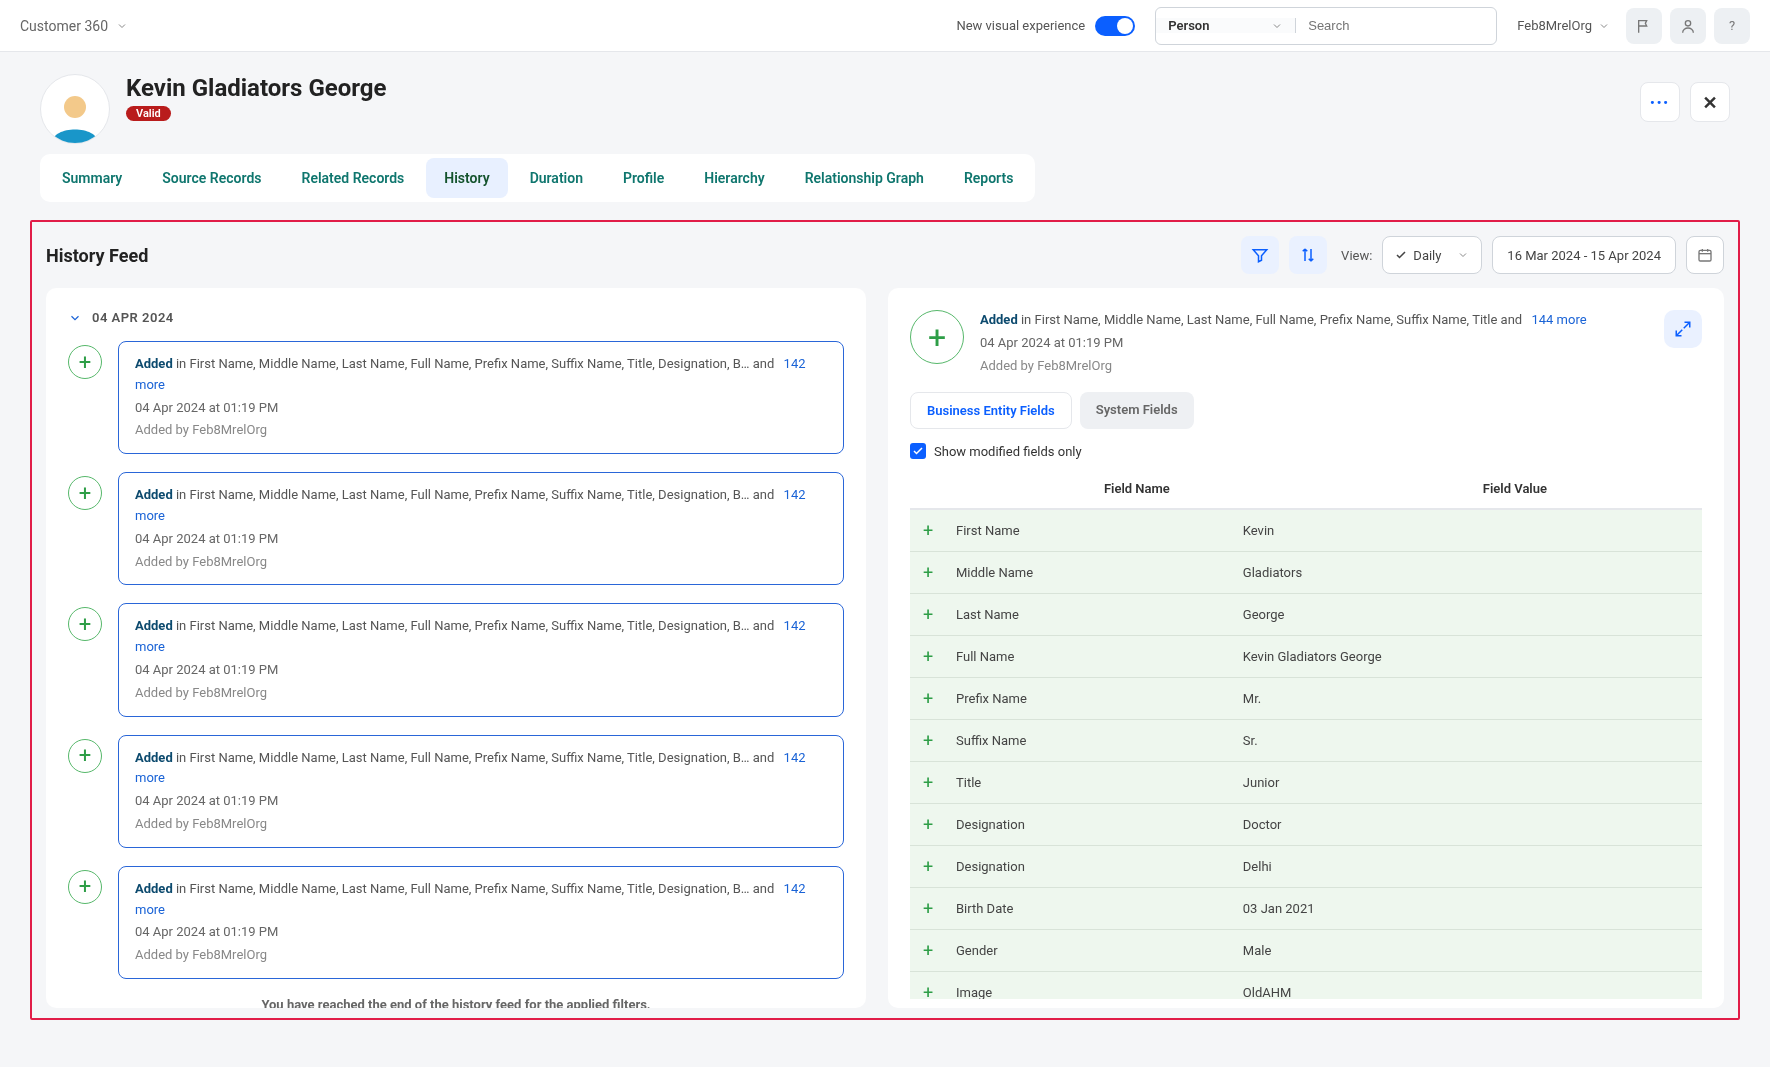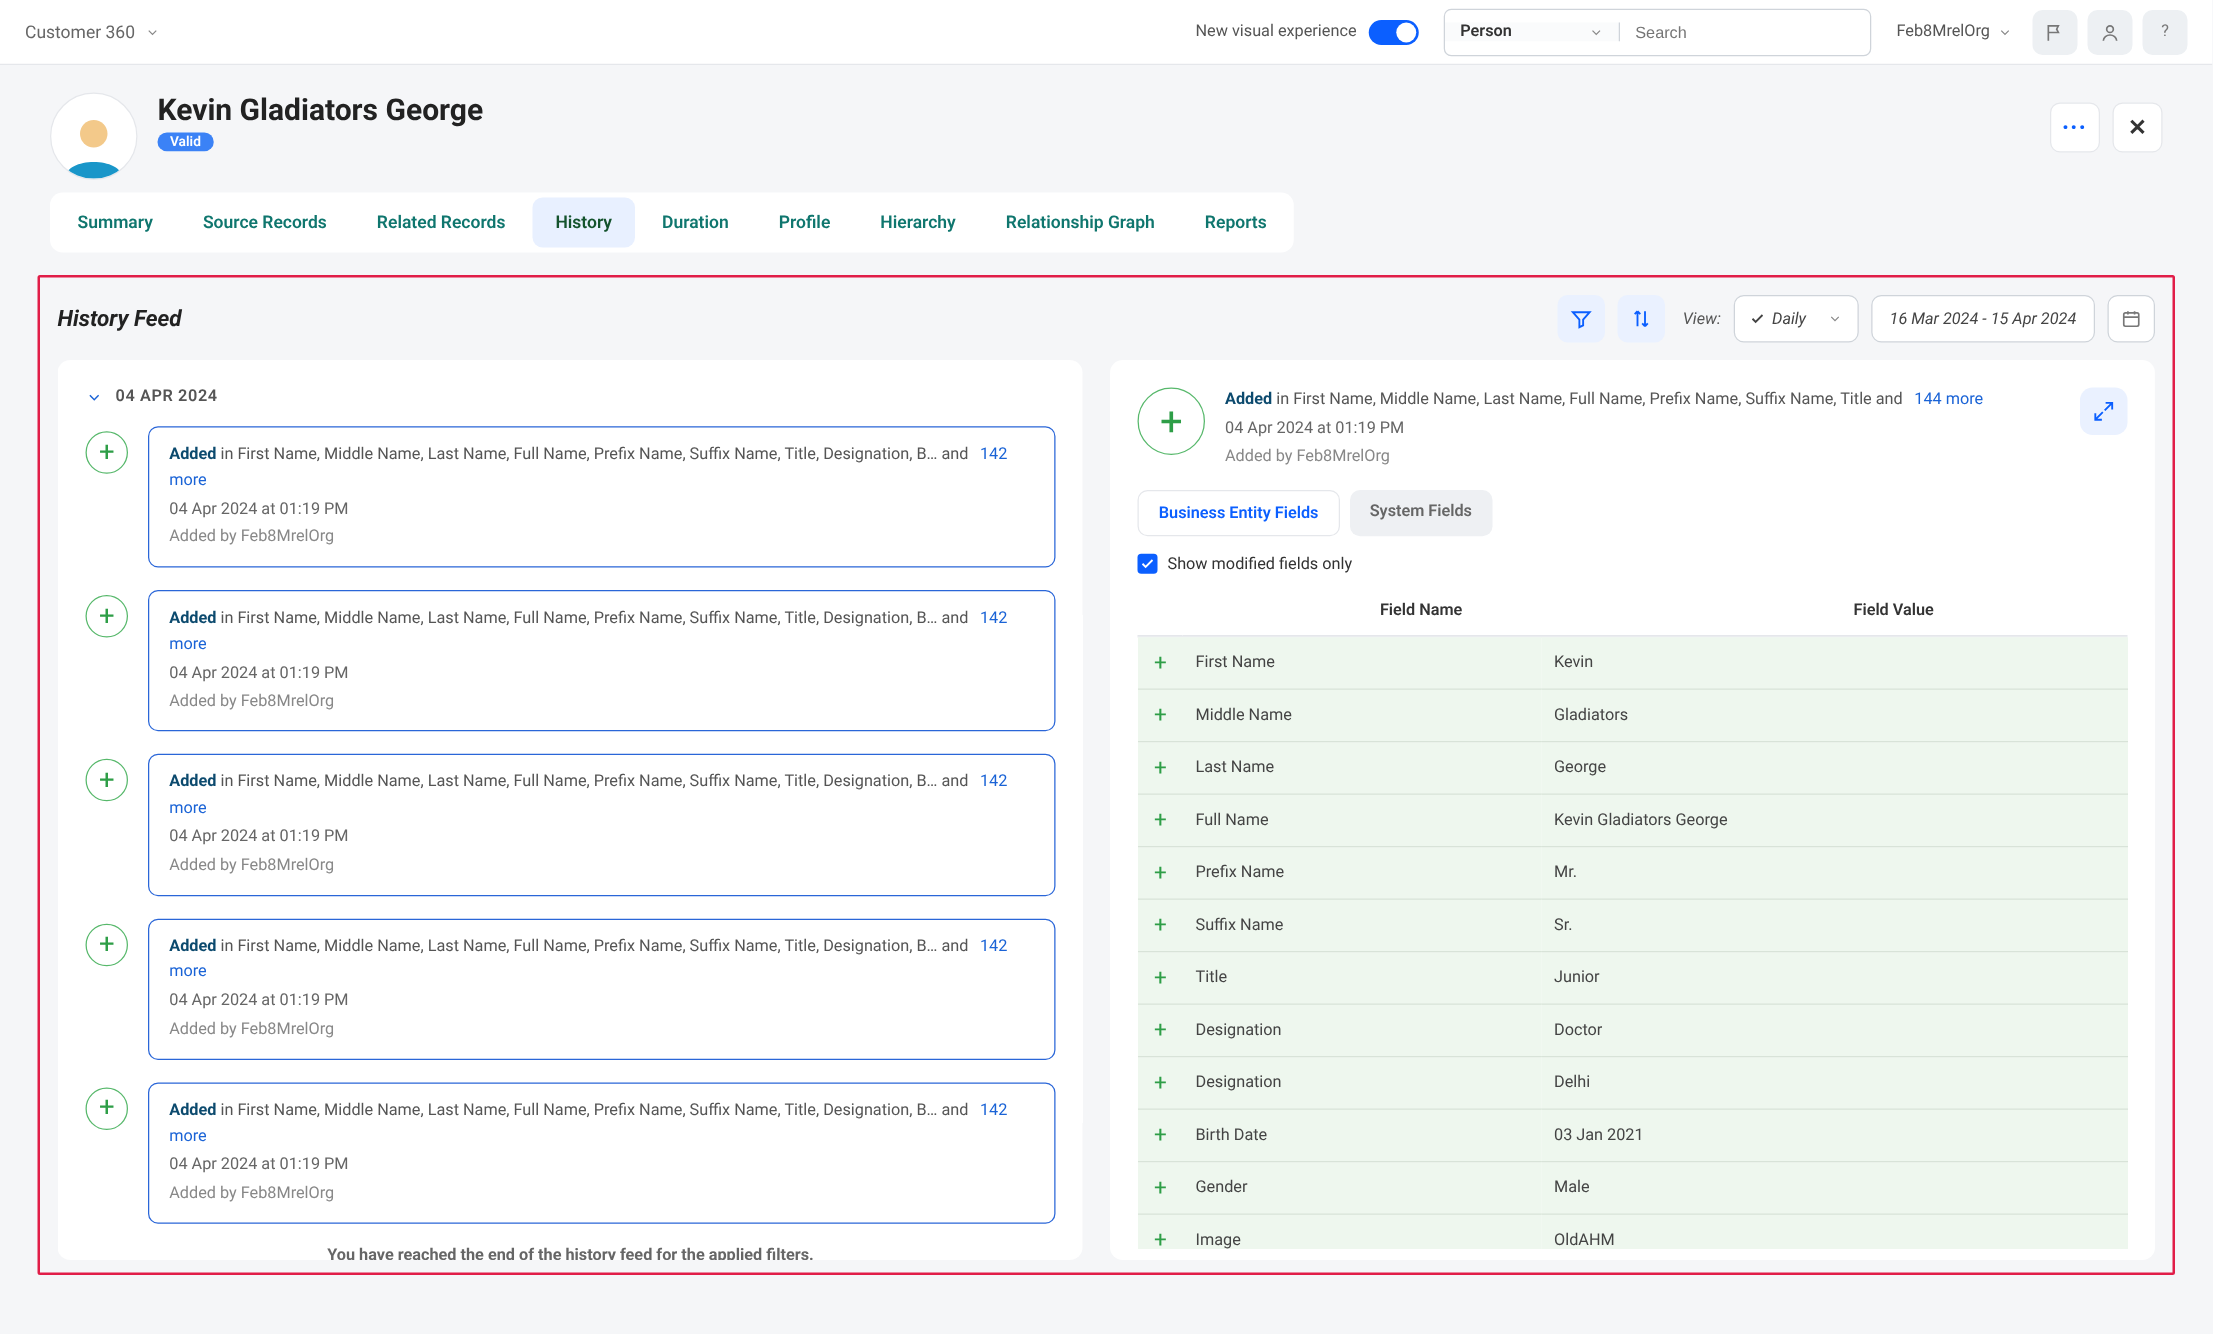--- a/index.html
+++ b/index.html
@@ -84,21 +84,21 @@
   .avatar-circle {
     width: 70px; height: 70px; border-radius: 50%; background: #fff;
     border: 1px solid #e5e7eb;
     display: flex; align-items: flex-end; justify-content: center;
     overflow: hidden; margin-right: 16px;
   }
   .record-title {
     font-size: 24px; font-weight: 700; color: #222;
   }
   .badge-valid {
-    display: inline-block; background: #3b82f6; color: #fff;
+    display: inline-block; background: #b91c1c; color: #fff;
     font-size: 11px; font-weight: 600; padding: 1px 10px; border-radius: 12px;
     margin-top: 4px;
   }
   .record-header-actions {
     position: absolute; right: 40px; top: 30px; display: flex; gap: 10px;
   }
   .hdr-btn {
     width: 40px; height: 40px; border-radius: 8px; background: #fff;
     border: 1px solid #e5e7eb;
     display: flex; align-items: center; justify-content: center;
@@ -120,21 +120,20 @@
 
   
   .history-outline {
     border: 2px solid #e11d48; border-radius: 2px;
     margin: 18px 30px; padding: 14px; background: transparent;
     height: 800px;
   }
   .history-header {
     display: flex; align-items: center; justify-content: space-between;
     margin-bottom: 14px;
-    font-style: italic;
   }
   .history-title { font-size: 18px; font-weight: 700; color: #222;}
   .history-controls { display: flex; align-items: center; gap: 10px; }
   .iconbox {
     width: 38px; height: 38px; border-radius: 8px; background: #eaf1ff;
     display: flex; align-items: center; justify-content: center;
     color: #0b5fff;
   }
   .view-label { color:#555; font-size:13px; margin-left:4px;}
   .select-pill {

